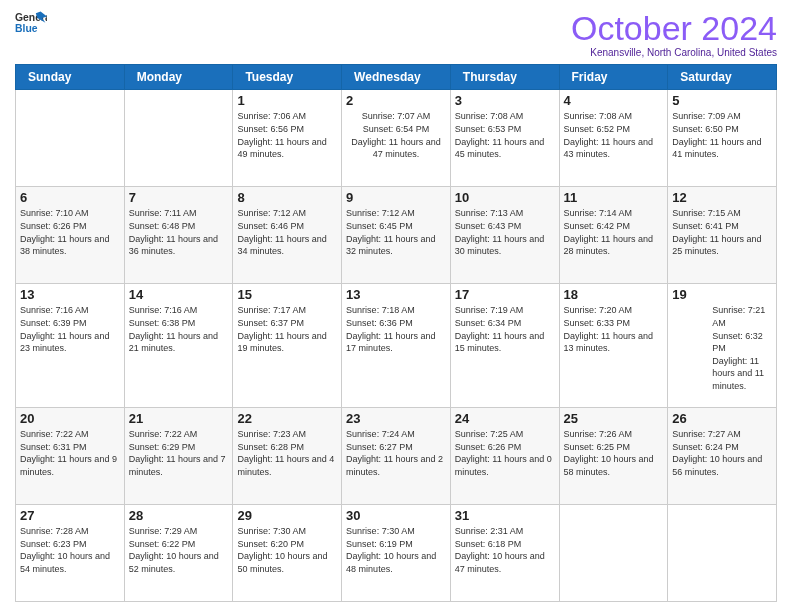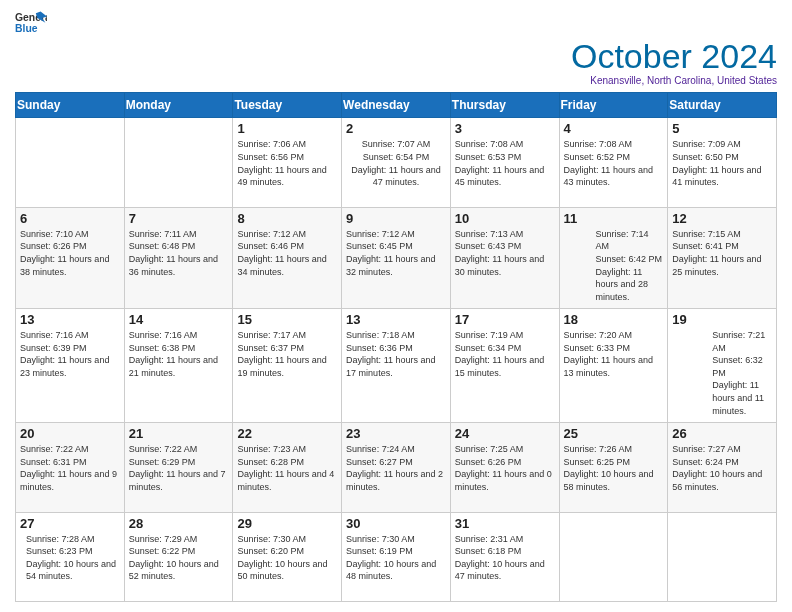--- a/index.html
+++ b/index.html
@@ -31,41 +31,40 @@
     .logo-bird {
       width: 32px;
       height: 28px;
     }
     .title-block {
       text-align: right;
     }
     .main-title {
       font-size: 34px;
       font-weight: normal;
-      color: #0369a1;
+      color: #8b5cf6;
       line-height: 1.1;
-      margin-top: 28px;
     }
     .subtitle {
       font-size: 10px;
       color: #4c1d95;
     }
     .calendar {
       flex: 1;
       border: 1px solid #ccc;
       border-collapse: collapse;
       width: 100%;
       table-layout: fixed;
     }
     .calendar th {
       background-color: #1a6fbb;
       color: white;
       font-size: 12px;
       font-weight: bold;
-      padding: 5px 1px;
+      padding: 5px 12px;
       border: 1px solid #1565a8;
       text-align: left;
     }
     .calendar td {
       border: 1px solid #ccc;
       vertical-align: top;
       padding: 3px 4px;
       font-size: 9.5px;
       color: #333;
       height: 88px;
@@ -179,21 +178,21 @@
 Daylight: 11 hours and 32 minutes.</div>
           </td>
           <td>
             <span class="day-num">10</span>
             <div class="day-info" style="white-space: pre-line;">Sunrise: 7:13 AM
 Sunset: 6:43 PM
 Daylight: 11 hours and 30 minutes.</div>
           </td>
           <td>
             <span class="day-num">11</span>
-            <div class="day-info" style="white-space: pre-line; margin-left: 32px;">Sunrise: 7:14 AM
+            <div class="day-info" style="white-space: pre-line;">Sunrise: 7:14 AM
 Sunset: 6:42 PM
 Daylight: 11 hours and 28 minutes.</div>
           </td>
           <td>
             <span class="day-num">12</span>
             <div class="day-info" style="white-space: pre-line;">Sunrise: 7:15 AM
 Sunset: 6:41 PM
 Daylight: 11 hours and 25 minutes.</div>
           </td>
         </tr>
@@ -281,21 +280,21 @@
           <td>
             <span class="day-num">26</span>
             <div class="day-info" style="white-space: pre-line;">Sunrise: 7:27 AM
 Sunset: 6:24 PM
 Daylight: 10 hours and 56 minutes.</div>
           </td>
         </tr>
         <tr>
           <td>
             <span class="day-num">27</span>
-            <div class="day-info" style="white-space: pre-line; margin-left: 6px;">Sunrise: 7:28 AM
+            <div class="day-info" style="white-space: pre-line;">Sunrise: 7:28 AM
 Sunset: 6:23 PM
 Daylight: 10 hours and 54 minutes.</div>
           </td>
           <td>
             <span class="day-num">28</span>
             <div class="day-info" style="white-space: pre-line;">Sunrise: 7:29 AM
 Sunset: 6:22 PM
 Daylight: 10 hours and 52 minutes.</div>
           </td>
           <td>

